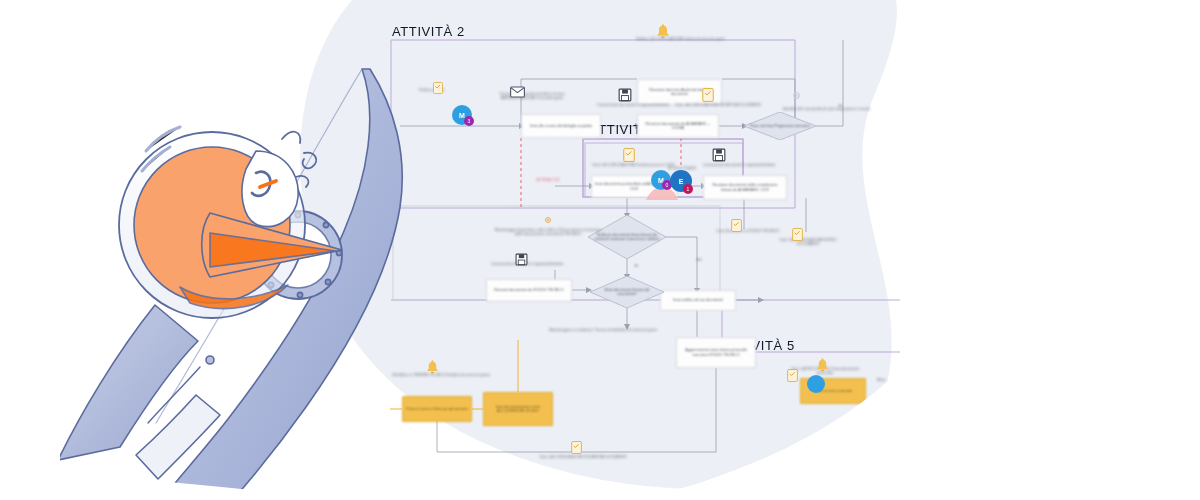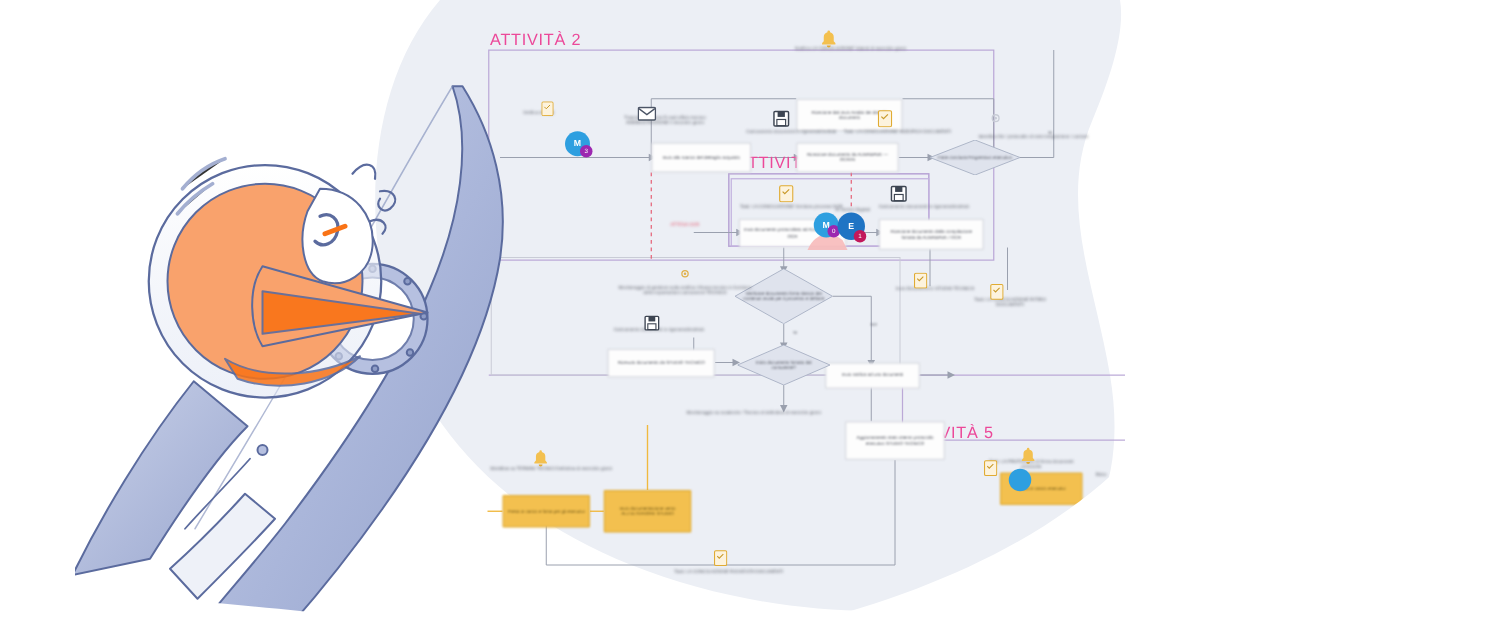--- a/index.html
+++ b/index.html
@@ -10,21 +10,21 @@
   #stage{position:relative;width:1200px;height:500px;overflow:hidden;background:#fff;}
 
   
   .blob{position:absolute;inset:0;width:1200px;height:500px;}
 
   
   .diagram{position:absolute;left:0;top:0;width:1200px;height:500px;}
 
   
   .lane-title{
-    position:absolute;color:#ec4899;letter-spacing:.6px;
+    position:absolute;color:#0f172a;letter-spacing:.6px;
     font-family:"Liberation Sans", sans-serif;white-space:nowrap;
   }
 
   
   .node{
     position:absolute;background:#fdfdfd;border:1px solid #d7d9e0;
     box-sizing:border-box;display:flex;align-items:center;justify-content:center;
     text-align:center;padding:2px 3px;border-radius:1px;
     color:#4a4d57;overflow:hidden;
   }

